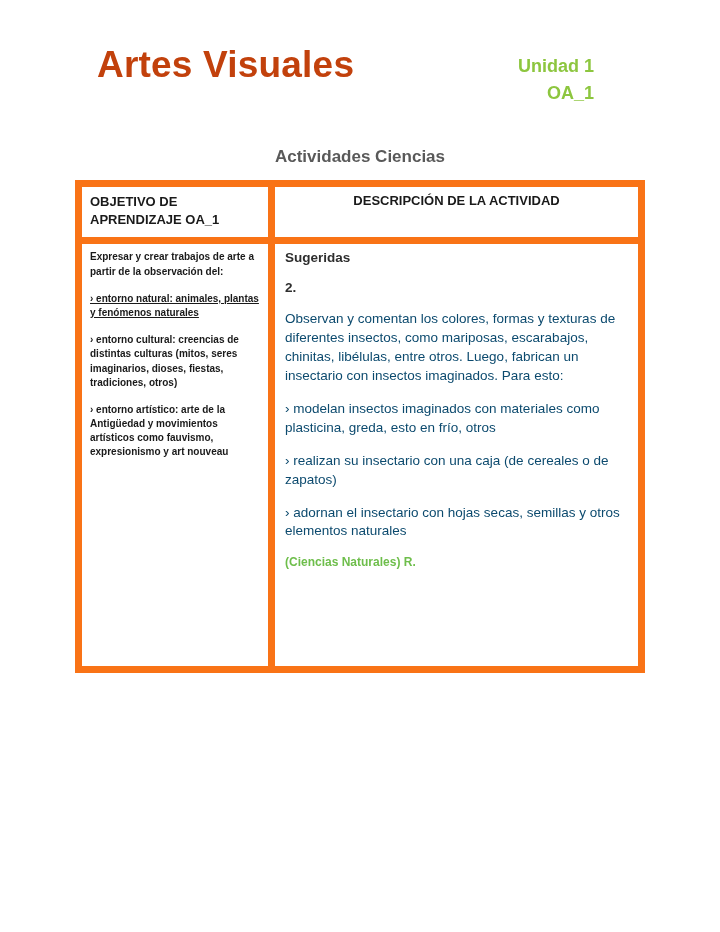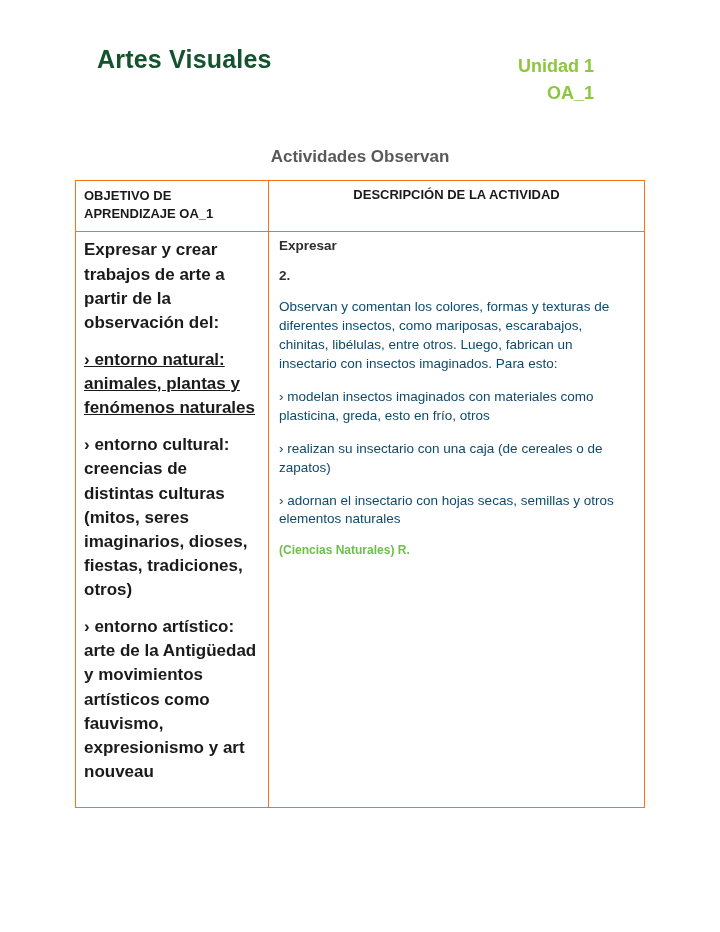--- a/index.html
+++ b/index.html
@@ -14,22 +14,22 @@
     position: relative;
   }
   
   .header {
     display: flex;
     justify-content: space-between;
     align-items: flex-start;
     padding: 46px 126px 0 97px;
   }
   .doc-title {
-    color: #14532d;
-    font-size: 25px;
+    color: #c2410c;
+    font-size: 37px;
     font-weight: bold;
     line-height: 1.05;
     letter-spacing: 0.2px;
   }
   .doc-subtitle {
     color: #111111;
     font-size: 19px;
     font-weight: bold;
     margin-top: 4px;
   }
@@ -49,21 +49,21 @@
     margin-top: 40px;
   }
   
   .activity-table {
     border-collapse: collapse;
     margin: 13px 75px 0 75px;
     width: 570px;
     table-layout: fixed;
   }
   .activity-table th, .activity-table td {
-    border: 1px solid #f97316;
+    border: 7px solid #f97316;
     vertical-align: top;
   }
   th.col-obj {
     width: 193px;
     text-align: left;
     font-size: 13px;
     color: #1a1a1a;
     padding: 6px 8px 8px 8px;
     line-height: 1.4;
   }
@@ -71,21 +71,21 @@
     text-align: center;
     font-size: 13px;
     color: #1a1a1a;
     padding: 6px 8px;
     margin-top: 8px;
   }
   tr.body-row td { height: 429px; }
   td.objective-cell { padding: 4px 9px 10px 8px; }
   td.activity-cell  { padding: 4px 12px 10px 10px; }
   .obj-intro, .obj-item {
-    font-size: 17px;
+    font-size: 10px;
     font-weight: bold;
     color: #1a1a1a;
     line-height: 1.42;
     margin: 2px 0 13px 0;
   }
   .underlined { text-decoration: underline; }
   .act-heading, .act-number {
     font-size: 13.5px;
     font-weight: bold;
     color: #2e2e2e;
@@ -112,39 +112,39 @@
   <div class="header">
     <div class="header-left">
       <div class="doc-title">Artes Visuales</div>
     </div>
     <div class="header-right">
       <div class="unit-label">Unidad 1</div>
       <div class="oa-label">OA_1</div>
     </div>
   </div>
 
-  <div class="section-title">Actividades Observan</div>
+  <div class="section-title">Actividades Ciencias</div>
 
   <table class="activity-table">
     <thead>
       <tr>
         <th class="col-obj">OBJETIVO DE APRENDIZAJE OA_1</th>
         <th class="col-desc">DESCRIPCIÓN DE LA ACTIVIDAD</th>
       </tr>
     </thead>
     <tbody>
       <tr class="body-row">
         <td class="objective-cell">
           <p class="obj-intro">Expresar y crear trabajos de arte a partir de la observación del:</p>
           <p class="obj-item underlined">› entorno natural: animales, plantas y fenómenos naturales</p>
           <p class="obj-item">› entorno cultural: creencias de distintas culturas (mitos, seres imaginarios, dioses, fiestas, tradiciones, otros)</p>
           <p class="obj-item">› entorno artístico: arte de la Antigüedad y movimientos artísticos como fauvismo, expresionismo y art nouveau</p>
         </td>
         <td class="activity-cell">
-          <p class="act-heading">Expresar</p>
+          <p class="act-heading">Sugeridas</p>
           <p class="act-number">2.</p>
           <p class="act-intro">Observan y comentan los colores, formas y texturas de diferentes insectos, como mariposas, escarabajos, chinitas, libélulas, entre otros. Luego, fabrican un insectario con insectos imaginados. Para esto:</p>
           <p class="act-bullet">› modelan insectos imaginados con materiales como plasticina, greda, esto en frío, otros</p>
           <p class="act-bullet">› realizan su insectario con una caja (de cereales o de zapatos)</p>
           <p class="act-bullet">› adornan el insectario con hojas secas, semillas y otros elementos naturales</p>
           <p class="act-footer">(Ciencias Naturales) R.</p>
         </td>
       </tr>
     </tbody>
   </table>

